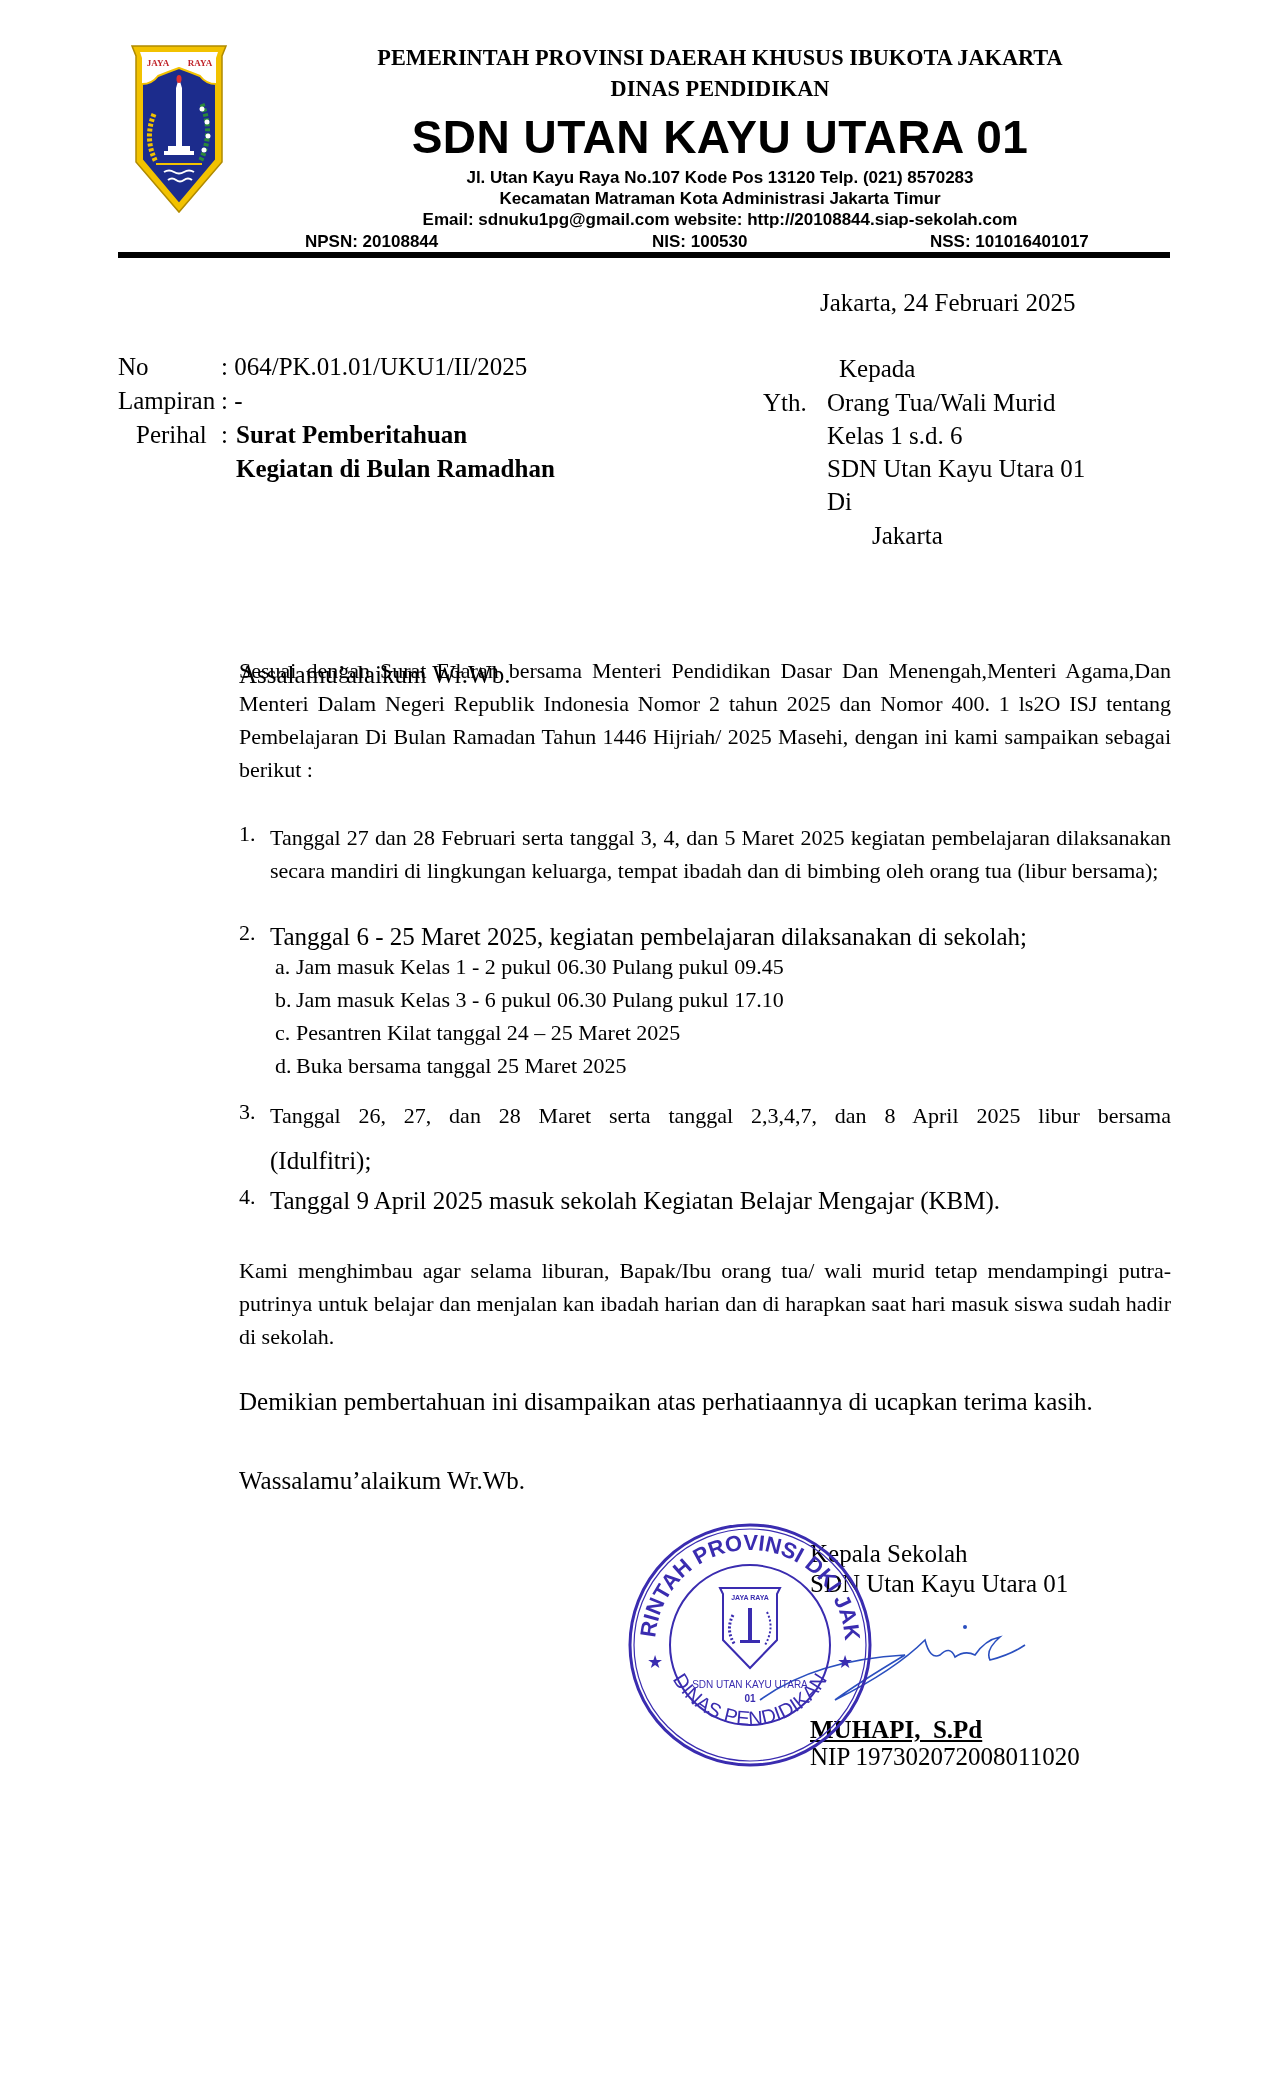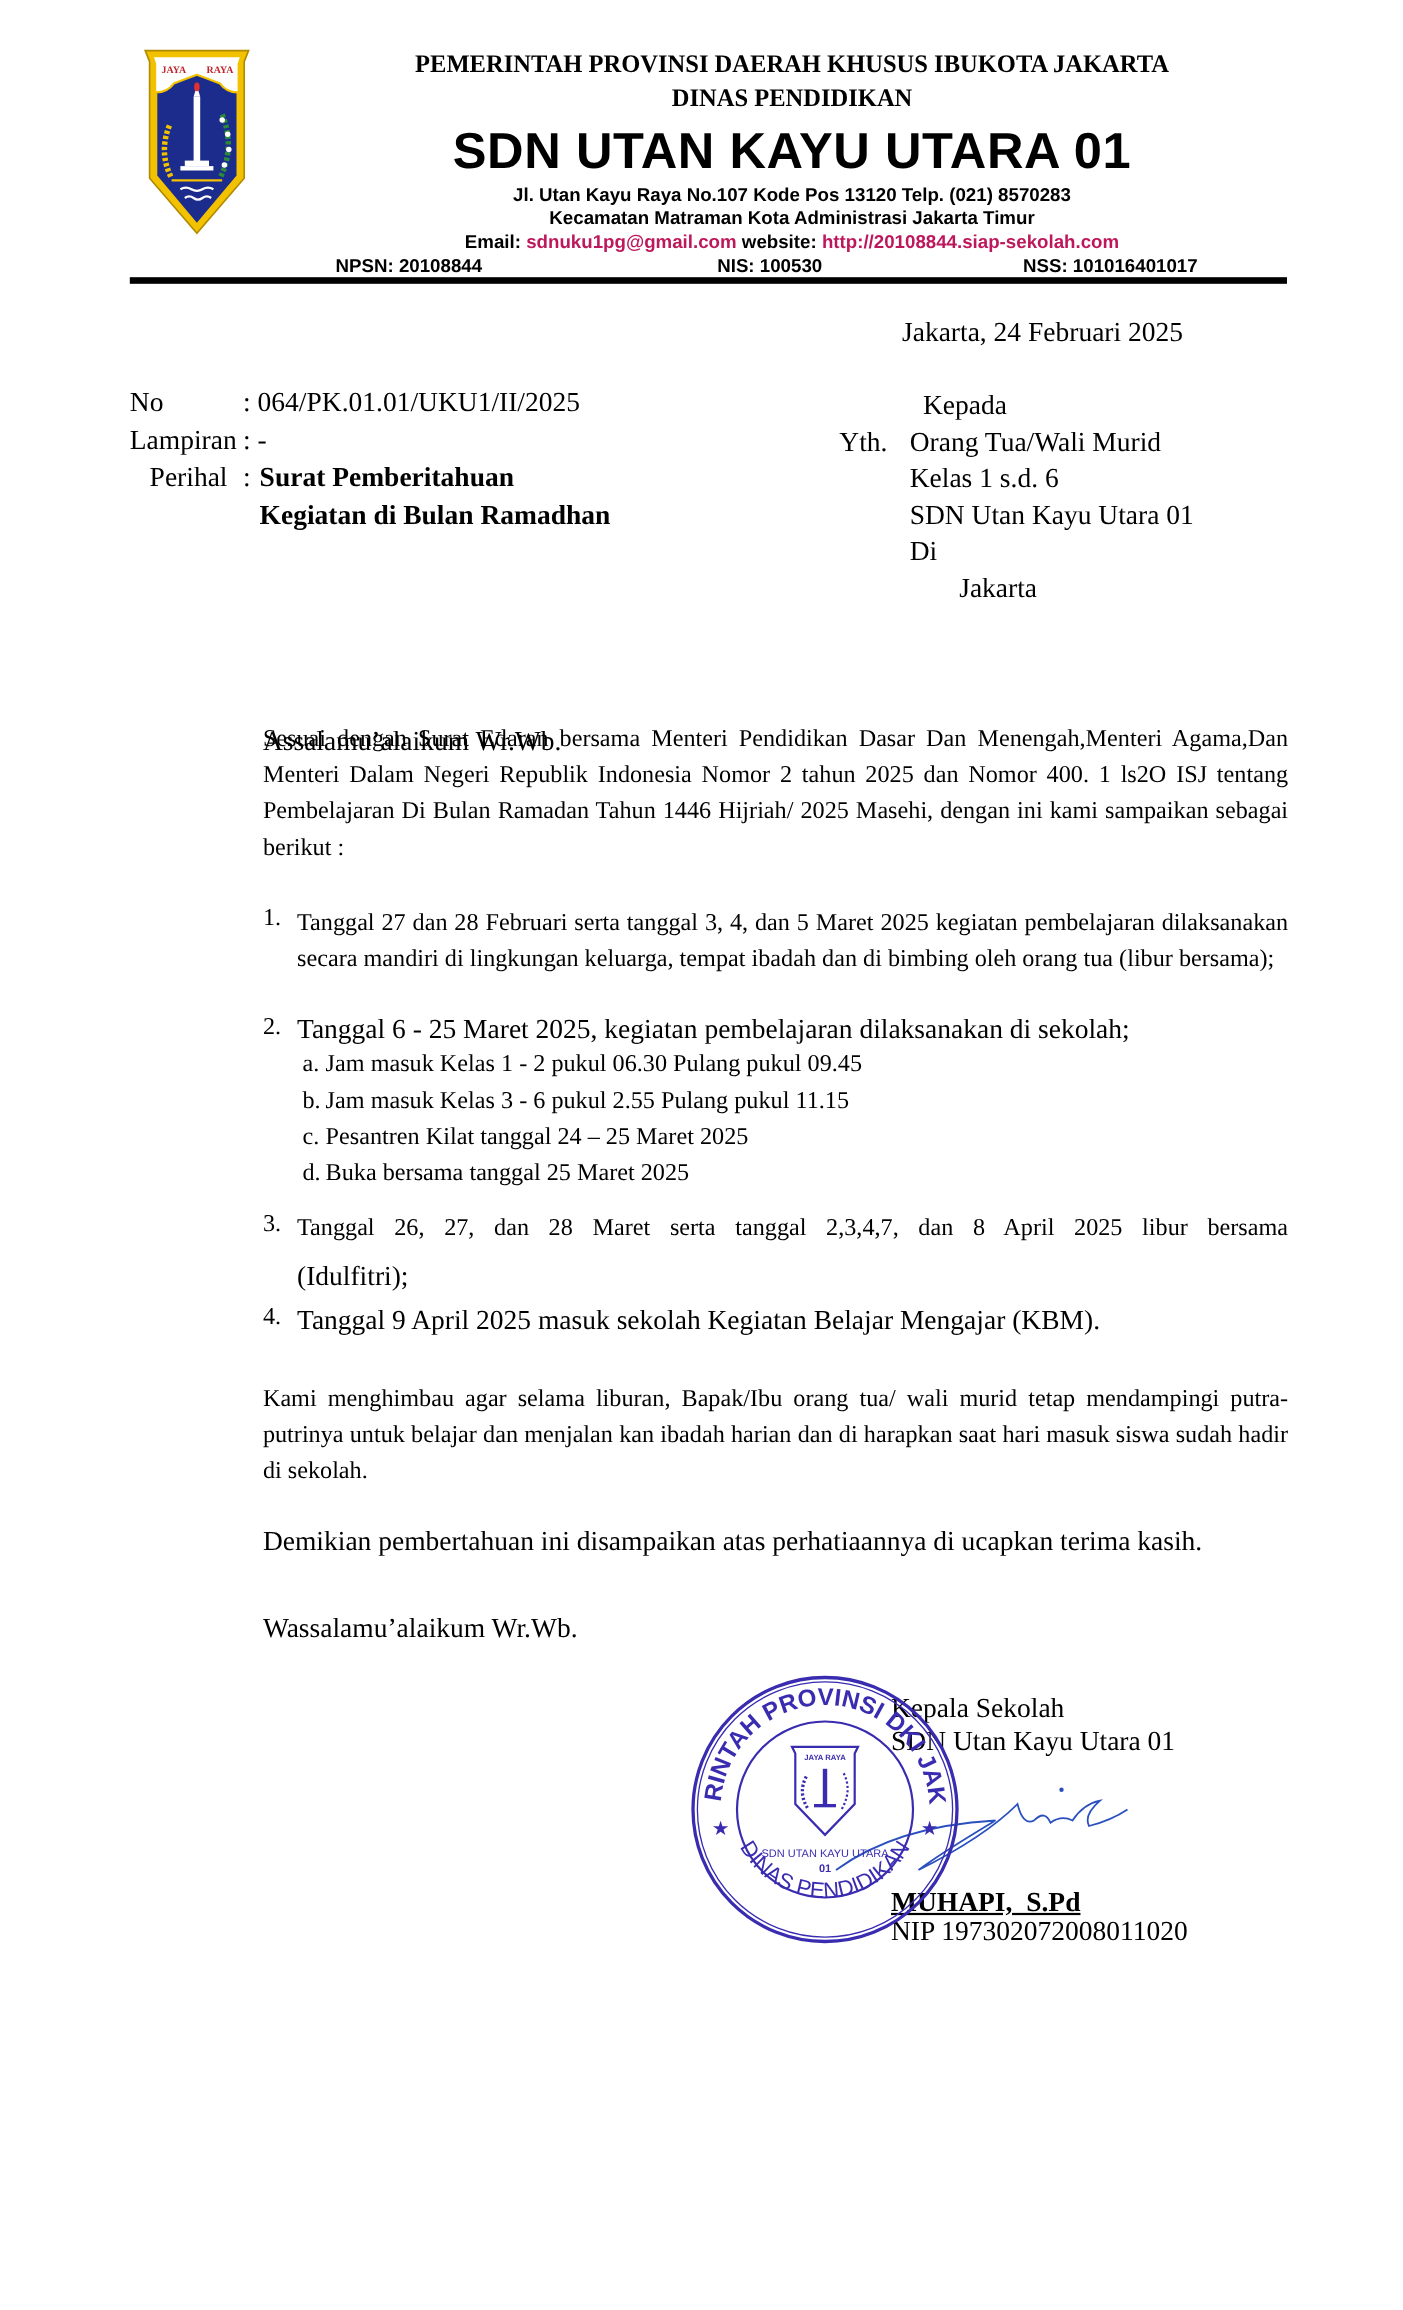--- a/index.html
+++ b/index.html
@@ -1,21 +1,21 @@
 <!DOCTYPE html>
 <html><head>
 <meta charset="utf-8">
 <style>
   html, body { margin:0; padding:0; background:#ffffff; }
   body { width:1275px; height:2100px; position:relative; overflow:hidden; font-family:"Liberation Serif", serif; color:#000; }
   .abs { position:absolute; white-space:nowrap; }
   .hdr1 { font-family:"Liberation Serif", serif; font-weight:bold; font-size:23px; left:270px; width:900px; text-align:center; transform:scaleX(0.97); }
   .school { font-family:"Liberation Sans", sans-serif; font-weight:bold; font-size:46px; left:270px; width:900px; text-align:center; letter-spacing:0.5px; }
   .addr { font-family:"Liberation Sans", sans-serif; font-weight:bold; font-size:17px; left:270px; width:900px; text-align:center; }
-  .link { color:#be185d; }
+  .link { color:#000000; }
   .idline { font-family:"Liberation Sans", sans-serif; font-weight:bold; font-size:17px; }
   .rule { position:absolute; left:118px; width:1052px; top:252px; height:6px; background:#000; }
   .body-t { font-size:25px; line-height:34px; }
   .para { position:absolute; left:239px; width:932px; font-size:22px; line-height:33px; text-align:justify; }
   .listnum { position:absolute; font-size:22px; }
   .listtxt { position:absolute; left:270px; width:901px; font-size:22px; line-height:33px; text-align:justify; }
   .sub { position:absolute; left:275px; font-size:22px; }
   .subtxt { position:absolute; left:296px; font-size:22px; }
   .bold { font-weight:bold; }
   .stamp { position:absolute; left:625px; top:1520px; width:250px; height:250px; }
@@ -86,21 +86,21 @@
 <div class="para" style="top:654px;">Sesuai dengan Surat Edaran bersama Menteri Pendidikan Dasar Dan Menengah,Menteri Agama,Dan Menteri Dalam Negeri Republik Indonesia Nomor 2 tahun 2025 dan Nomor 400. 1 ls2O ISJ tentang Pembelajaran Di Bulan Ramadan Tahun 1446 Hijriah/ 2025 Masehi, dengan ini kami sampaikan sebagai berikut :</div>
 
 <div class="listnum" style="top:821px; left:239px;">1.</div>
 <div class="listtxt" style="top:821px;">Tanggal 27 dan 28 Februari serta tanggal 3, 4, dan 5 Maret 2025 kegiatan pembelajaran dilaksanakan secara mandiri di lingkungan keluarga, tempat ibadah dan di bimbing oleh orang tua (libur bersama);</div>
 
 <div class="listnum" style="top:920px; left:239px;">2.</div>
 <div class="abs body-t" style="top:920px; left:270px;">Tanggal 6 - 25 Maret 2025, kegiatan pembelajaran dilaksanakan di sekolah;</div>
 <div class="sub" style="top:954px;">a.</div>
 <div class="subtxt" style="top:954px;">Jam masuk Kelas 1 - 2 pukul 06.30 Pulang pukul 09.45</div>
 <div class="sub" style="top:987px;">b.</div>
-<div class="subtxt" style="top:987px;">Jam masuk Kelas 3 - 6 pukul 2.55 Pulang pukul 11.15</div>
+<div class="subtxt" style="top:987px;">Jam masuk Kelas 3 - 6 pukul 06.30 Pulang pukul 17.10</div>
 <div class="sub" style="top:1020px;">c.</div>
 <div class="subtxt" style="top:1020px;">Pesantren Kilat tanggal 24 – 25 Maret 2025</div>
 <div class="sub" style="top:1053px;">d.</div>
 <div class="subtxt" style="top:1053px;">Buka bersama tanggal 25 Maret 2025</div>
 
 <div class="listnum" style="top:1099px; left:239px;">3.</div>
 <div class="listtxt" style="top:1099px; text-align-last:justify;">Tanggal 26, 27, dan 28 Maret serta tanggal 2,3,4,7, dan 8 April 2025 libur bersama</div>
 <div class="abs body-t" style="top:1144px; left:270px;">(Idulfitri);</div>
 
 <div class="listnum" style="top:1184px; left:239px;">4.</div>

